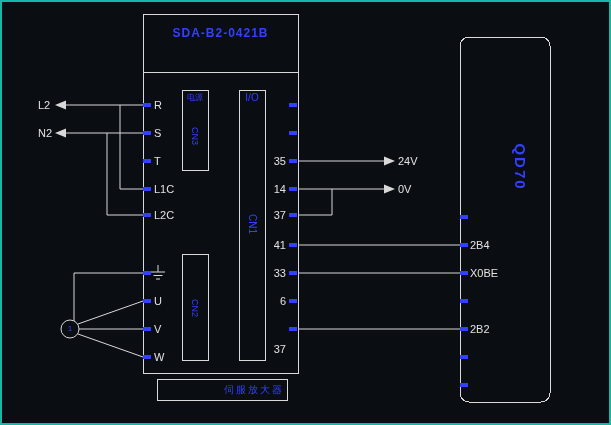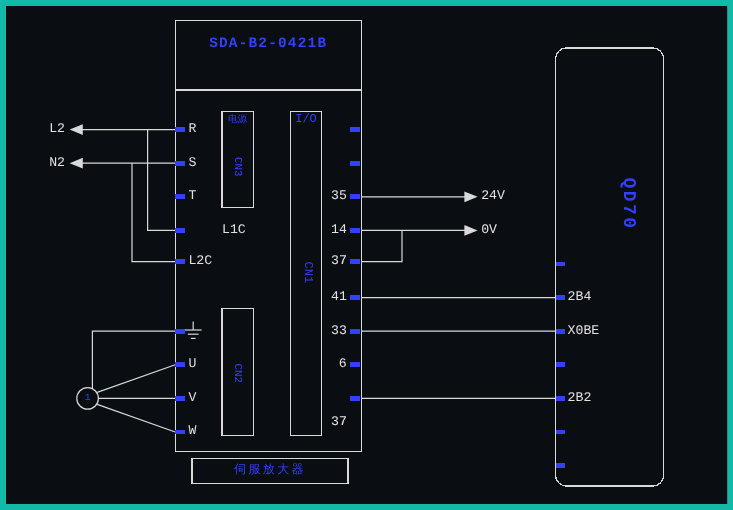--- a/index.html
+++ b/index.html
@@ -1,19 +1,19 @@
 <!DOCTYPE html>
 <html><head>
 <meta charset="utf-8">
 <style>
   html,body{margin:0;padding:0;background:#06080c;}
   .canvas{
     position:relative;width:611px;height:425px;
-    background:#0a0d12;border:5px solid #14b8a6;box-sizing:border-box;
-    font-family:Liberation Mono, monospace;
+    background:#0a0d12;border:2px solid #14b8a6;box-sizing:border-box;
+    font-family:Liberation Sans, sans-serif;
     overflow:hidden;
   }
   .t{position:absolute;color:#e2e2e2;font-size:11px;line-height:12px;white-space:pre;}
   .b{color:#3340ff;}
   .ctr{text-align:center;}
   .rgt{text-align:right;}
   svg.layer{position:absolute;left:0;top:0;}
 </style>
 </head>
 <body>
@@ -94,21 +94,21 @@
   </svg>
 
   <div class="t b ctr" style="left:141px;top:25px;width:155px;font-size:12px;letter-spacing:1px;font-weight:bold;">SDA-B2-0421B</div>
 
   <div class="t" style="left:36px;top:97px;">L2</div>
   <div class="t" style="left:36px;top:125px;">N2</div>
 
   <div class="t" style="left:152px;top:97px;">R</div>
   <div class="t" style="left:152px;top:125px;">S</div>
   <div class="t" style="left:152px;top:153px;">T</div>
-  <div class="t" style="left:152px;top:181px;margin-left:28px;">L1C</div>
+  <div class="t" style="left:152px;top:181px;">L1C</div>
   <div class="t" style="left:152px;top:207px;">L2C</div>
   <div class="t" style="left:152px;top:293px;">U</div>
   <div class="t" style="left:152px;top:321px;">V</div>
   <div class="t" style="left:152px;top:349px;">W</div>
 
   <div class="t rgt" style="left:262px;top:153px;width:22px;">35</div>
   <div class="t rgt" style="left:262px;top:181px;width:22px;">14</div>
   <div class="t rgt" style="left:262px;top:207px;width:22px;">37</div>
   <div class="t rgt" style="left:262px;top:237px;width:22px;">41</div>
   <div class="t rgt" style="left:262px;top:265px;width:22px;">33</div>
@@ -121,19 +121,19 @@
   <div class="t" style="left:468px;top:237px;">2B4</div>
   <div class="t" style="left:468px;top:265px;text-align:center;">X0BE</div>
   <div class="t" style="left:468px;top:321px;">2B2</div>
 
   <div class="t b ctr" style="left:178px;top:90px;width:30px;font-size:8px;">电源</div>
   <div class="t b ctr" style="left:235px;top:90px;width:30px;font-size:10px;">I/O</div>
   <div class="t b ctr" style="left:181px;top:128px;width:24px;font-size:9px;transform:rotate(90deg);">CN3</div>
   <div class="t b ctr" style="left:181px;top:300px;width:24px;font-size:9px;transform:rotate(90deg);">CN2</div>
   <div class="t b ctr" style="left:238px;top:216px;width:24px;font-size:10px;transform:rotate(90deg);">CN1</div>
 
-  <div class="t b ctr" style="left:155px;top:382px;width:130px;font-size:10px;letter-spacing:2px;">伺服放大器</div>
+  <div class="t b ctr" style="left:155px;top:382px;width:130px;font-size:10px;letter-spacing:2px;padding-left:32px;">伺服放大器</div>
 
   <div class="t b ctr" style="left:478px;top:159px;width:80px;font-size:15px;font-weight:bold;letter-spacing:2px;transform:rotate(90deg);">QD70</div>
 
   <div class="t b ctr" style="left:63px;top:321px;width:10px;font-size:8px;">1</div>
 
 </div>
 
 </body></html>

